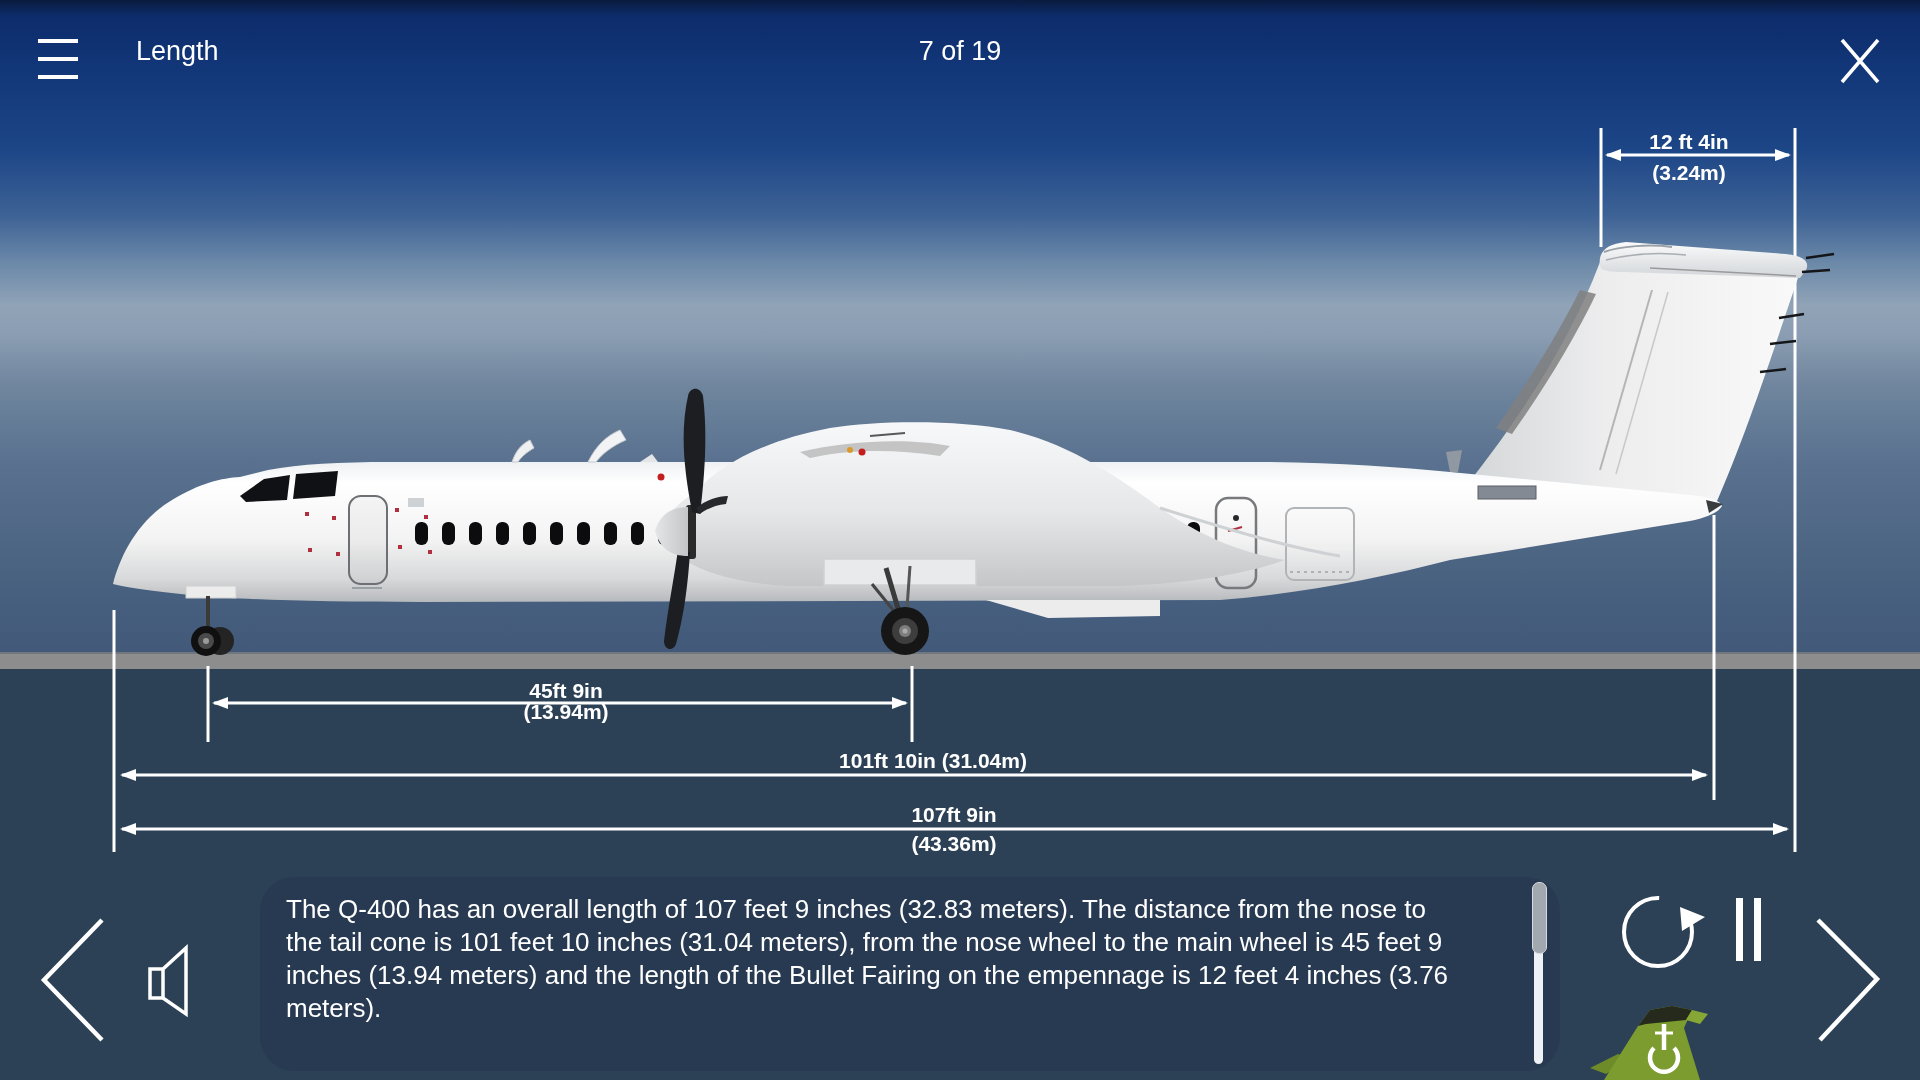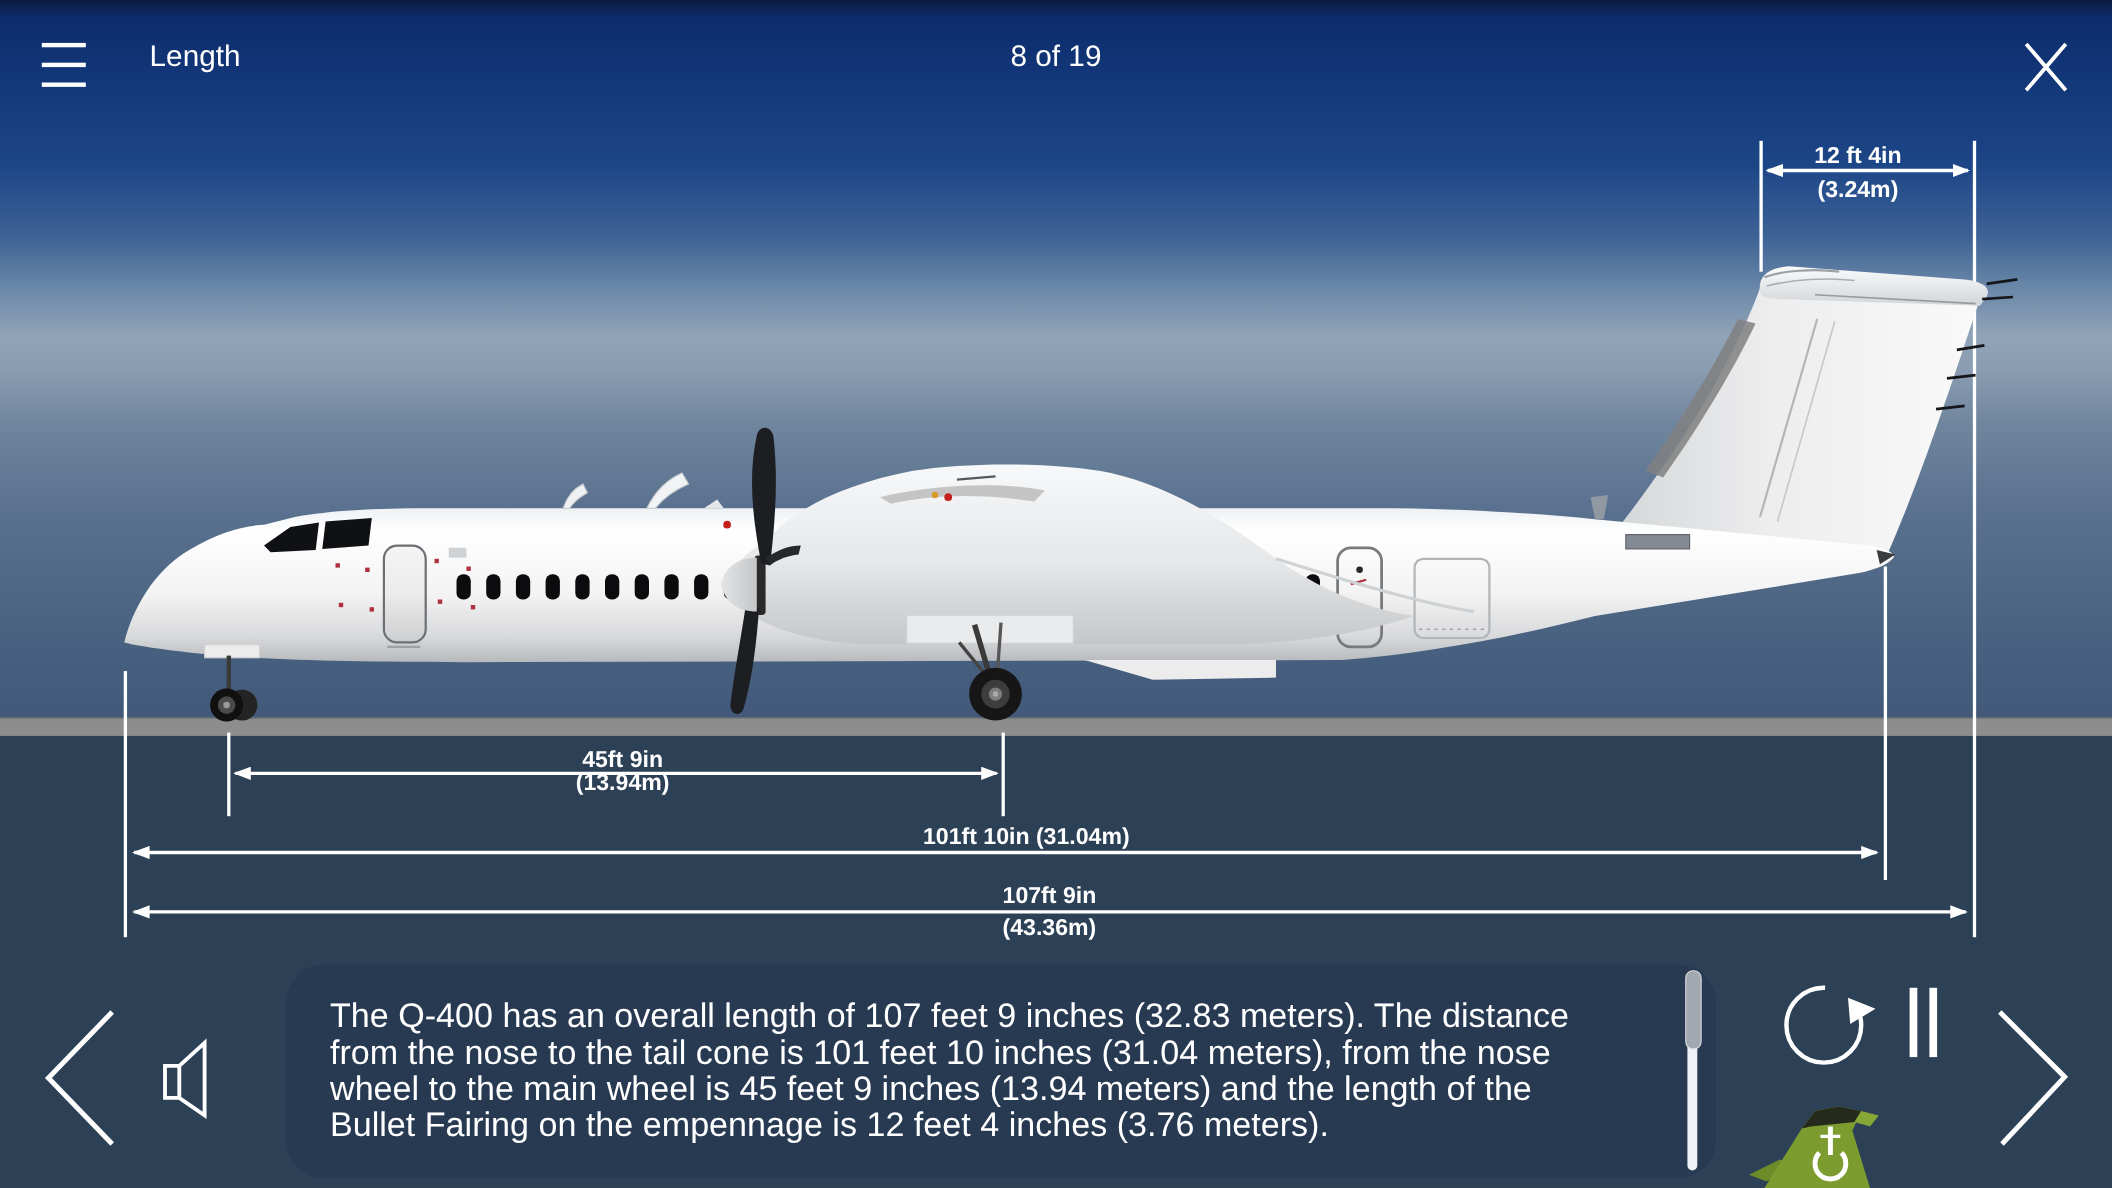--- a/index.html
+++ b/index.html
@@ -23,22 +23,22 @@
   .hdr-title{right:132px;top:36px;}
   .close-btn{position:absolute;left:1834px;top:36px;width:52px;height:50px;background:none;border:none;cursor:pointer;padding:0;}
 
   
   .dim{position:absolute;transform:translateX(-50%);color:#fff;
        font-weight:bold;font-size:21px;white-space:nowrap;text-align:center;}
 
   
   .panel{position:absolute;left:260px;top:877px;width:1300px;height:194px;
          background:#273a52;border-radius:34px;}
-  .panel p{margin:14px;padding:16px 100px 0 26px;color:#fff;
-           font-family:"Liberation Sans",sans-serif;font-size:31px;line-height:33px;}
+  .panel p{margin:0;padding:16px 100px 0 26px;color:#fff;
+           font-family:"Liberation Sans",sans-serif;font-size:26px;line-height:33px;}
   .scroll-track{position:absolute;left:1534px;top:884px;width:9px;height:180px;
                 background:#eef1f5;border-radius:5px;}
   .scroll-thumb{position:absolute;left:1532px;top:882px;width:13px;height:70px;
                 background:#a2a8b0;border-radius:7px;border:1px solid #d7dade;}
 
   .ctl{position:absolute;background:none;border:none;padding:0;cursor:pointer;}
   .logo{position:absolute;left:1588px;top:998px;width:130px;height:82px;}
 </style>
 </head>
 <body>
@@ -211,21 +211,21 @@
     <path d="M122 775 H1706" stroke="#fff" stroke-width="3" marker-start="url(#arr)" marker-end="url(#arr)"></path>
     <path d="M122 829 H1787" stroke="#fff" stroke-width="3" marker-start="url(#arr)" marker-end="url(#arr)"></path>
   </svg>
 
   <button class="menu-btn">
     <span></span>
       <span></span>
       <span style="margin:0"></span>
   </button>
   <div class="hdr-text hdr-section">Length</div>
-  <div class="hdr-text hdr-page">8 of 19</div>
+  <div class="hdr-text hdr-page">7 of 19</div>
   <button class="close-btn">
     <svg width="52" height="50" viewBox="0 0 52 50">
       <path d="M8 4 L44 46 M44 4 L8 46" stroke="#fff" stroke-width="3.5" fill="none"></path>
     </svg>
   </button>
 
   <div class="dim" style="left:1689px;top:130px">12 ft 4in</div>
   <div class="dim" style="left:1689px;top:161px">(3.24m)</div>
   <div class="dim" style="left:566px;top:679px">45ft 9in</div>
   <div class="dim" style="left:566px;top:700px">(13.94m)</div>

